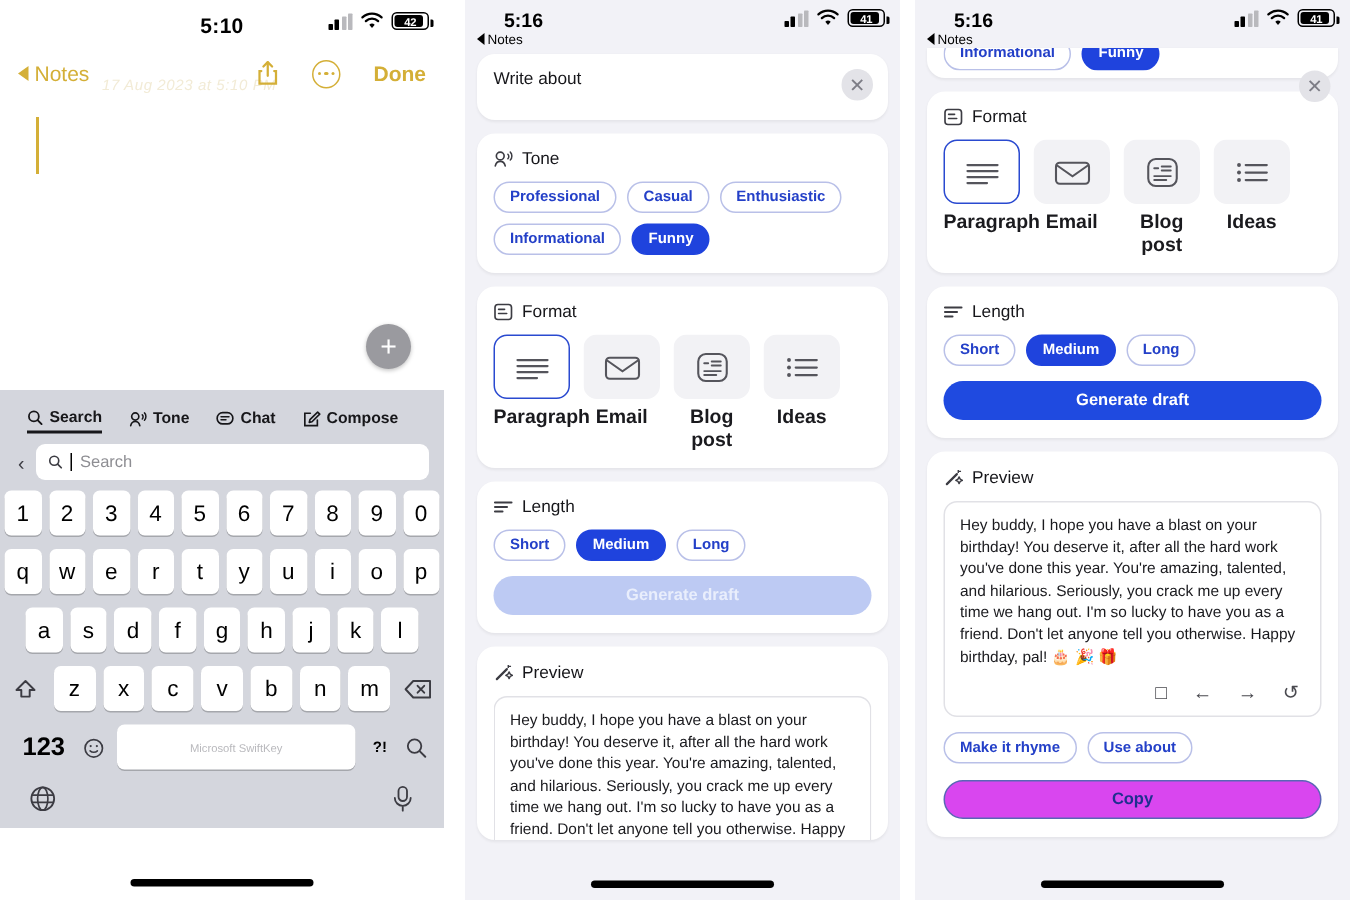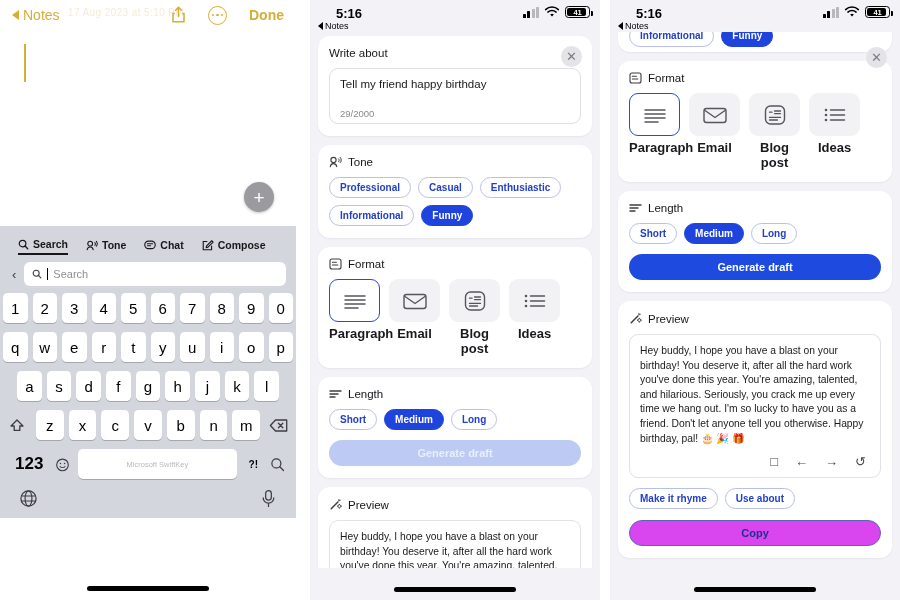--- a/index.html
+++ b/index.html
@@ -88,22 +88,22 @@
   }
   .notes-actions { margin-left:auto; display:flex; align-items:center; gap:22px; }
   .icon-share { width:15px; height:18px; position:relative; }
   .icon-ellipsis {
     width:19px;height:19px;border:1.6px solid #d4af37;border-radius:50%;
     display:flex;align-items:center;justify-content:center;gap:2px;
   }
   .icon-ellipsis b { width:2.2px;height:2.2px;background:#d4af37;border-radius:50%;display:block;}
   .notes-done { color:#d4af37; font-size:14px; font-weight:bold; }
   .watermark {
-    position:absolute; left:68px; top:7px; font-size:10px; color:#f2ebd6;
-    white-space:nowrap; letter-spacing:.4px; pointer-events:none;
+    position:absolute; left:68px; top:18px; font-size:10px; color:#f2ebd6;
+    white-space:nowrap; letter-spacing:.4px; pointer-events:none;font-style:italic;
   }
   .note-body { position:relative; height: 196px; background:#fff; }
   .caret { position:absolute; left:24px; top:14px; width:2px; height:38px; background:#d4af37; }
   .fab {
     position:absolute; right:22px; bottom:14px;
     width:30px;height:30px;border-radius:50%;background:#9a9a9f;
     display:flex;align-items:center;justify-content:center;
     box-shadow:0 1px 3px rgba(0,0,0,.25);
   }
   .fab span { color:#fff; font-size:19px; line-height:1; font-weight:300; }
@@ -206,20 +206,42 @@
   }
   .clip-top { overflow:hidden; height:15px; }
   svg { display:block; }
 </style>
 </head>
 <body>
 
 <div class="stage">
 
   <div class="panel panel-1">
+    <div class="statusbar">
+      <div class="sb-time">5:10</div>
+      <div class="sb-right">
+        <span class="bars">
+            <i></i>
+            <i></i>
+            <i></i>
+            <i></i>
+          </span>
+        <span class="wifi">
+          <svg width="16" height="12" viewBox="0 0 16 12">
+              <path d="M8 10.6 6.2 8.5a2.6 2.6 0 0 1 3.6 0z" fill="#000"></path>
+              <path d="M3.9 6.1a5.9 5.9 0 0 1 8.2 0" stroke="#000" stroke-width="1.5" fill="none" stroke-linecap="round"></path>
+              <path d="M1.6 3.6a9.3 9.3 0 0 1 12.8 0" stroke="#000" stroke-width="1.5" fill="none" stroke-linecap="round"></path>
+            </svg>
+        </span>
+        <span class="batt">
+          <span class="fill"></span>
+          <span class="pct">42</span>
+        </span>
+      </div>
+    </div>
 
     <div class="notes-nav">
       <div class="watermark">17 Aug 2023 at 5:10 PM</div>
       <div class="notes-back">
         <span class="chev-l"></span>
         <span>Notes</span>
       </div>
       <div class="notes-actions">
         <span class="icon-share">
           <svg width="15" height="18" viewBox="0 0 15 18">
@@ -412,24 +434,20 @@
           <span class="pct">41</span>
         </span>
       </div>
     </div>
 
     <div class="sheet">
 
       <div class="card">
         <div class="close-btn">✕</div>
         <div class="card-title">Write about</div>
-        <div class="textarea">
-          <div class="val">Tell my friend happy birthday</div>
-          <div class="counter">29/2000</div>
-        </div>
       </div>
 
       <div class="card">
         <div class="card-title">
           <svg width="13" height="12" viewBox="0 0 13 12">
               <circle cx="4.5" cy="4" r="2.6" stroke="#3c3c43" stroke-width="1.1" fill="none"></circle>
               <path d="M1.2 10.6c.4-2 1.8-3 3.3-3s2.9 1 3.3 3" stroke="#3c3c43" stroke-width="1.1" fill="none" stroke-linecap="round"></path>
               <path d="M9.6 2.8c.8.7.8 2.2 0 3M11.2 1.4c1.4 1.3 1.4 4 0 5.3" stroke="#3c3c43" stroke-width="1" fill="none" stroke-linecap="round"></path>
             </svg>
           <span>Tone</span>

